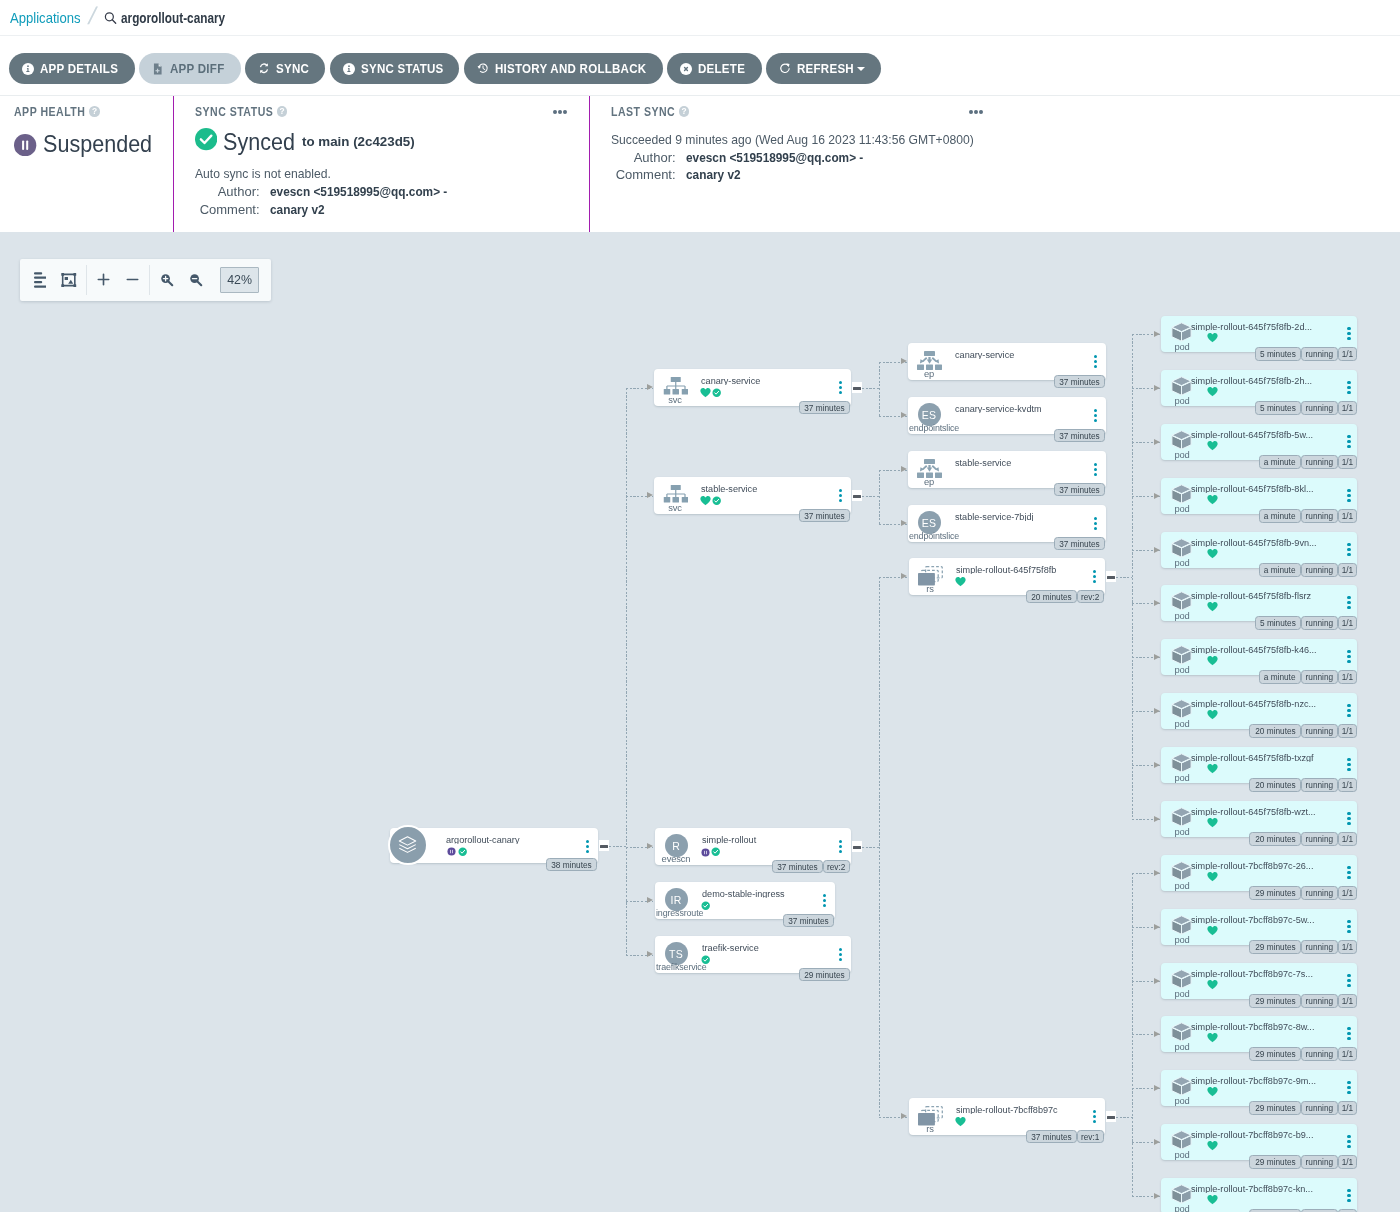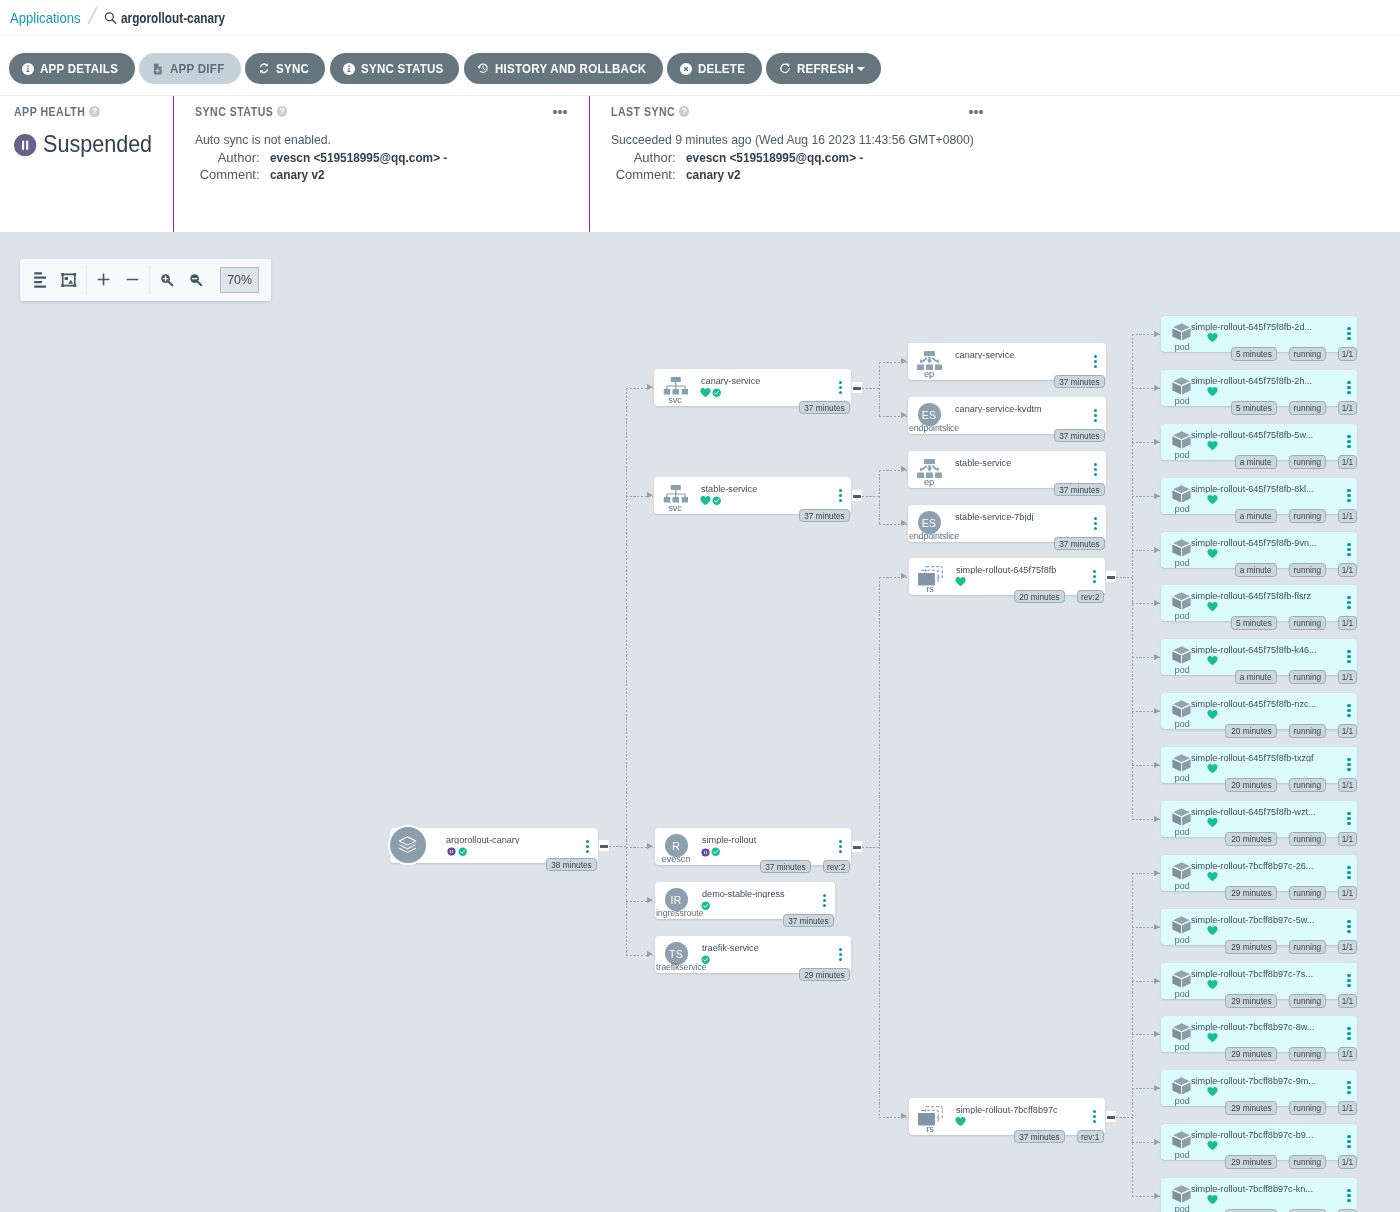--- a/index.html
+++ b/index.html
@@ -64,21 +64,21 @@
 .n-kind{position:absolute;left:0;top:25px;width:42px;text-align:center;font-size:9.4px;color:#5d6f7e;letter-spacing:-.15px;line-height:12px;white-space:nowrap;}
 .n-kind.wide{left:0.6px;width:auto;text-align:left;transform:scaleX(.95);transform-origin:0 50%;}
 .n-title{position:absolute;left:46.5px;top:1px;right:25px;height:15px;overflow:hidden;}
 .node.pod .n-title{top:0px;left:30px;}
 .n-title span{display:inline-block;font-size:9.6px;color:#404c59;white-space:nowrap;transform:scaleX(.95);transform-origin:0 50%;line-height:15px;}
 .n-badges{position:absolute;left:45.5px;top:18px;display:flex;align-items:center;gap:1.8px;height:11px;}
 .node.pod .n-badges{top:16.5px;left:46px;}
 .n-menu{position:absolute;right:8.7px;top:11.6px;display:flex;flex-direction:column;gap:1.6px;cursor:pointer;}
 .node.pod .n-menu{right:6.5px;top:11px;}
 .n-menu i{width:3.4px;height:3.4px;border-radius:50%;background:#0096b0;display:block;}
-.n-tags{position:absolute;right:1.1px;bottom:-8.4px;display:flex;gap:12px;}
+.n-tags{position:absolute;right:1.1px;bottom:-8.4px;display:flex;gap:0;}
 .node.pod .n-tags{right:0;bottom:-8.5px;}
 .n-tag{height:13.5px;border:1px solid #9cadb9;background:#ccd6dd;border-radius:3.5px;font-size:9.2px;color:#37444e;display:flex;align-items:center;justify-content:center;padding:0 2.2px;}
 .n-tag>span{display:inline-block;transform:scaleX(.9);transform-origin:50% 50%;white-space:nowrap;}
 .n-collapse{position:absolute;width:10.8px;height:11.7px;background:#fff;display:flex;align-items:center;justify-content:center;cursor:pointer;z-index:5;}
 .n-collapse::after{content:'';width:7.4px;height:2.1px;background:#555b63;border-radius:.2px;position:relative;top:1px;}
 .app-circle{position:absolute;left:-2.5px;top:-3.4px;width:40px;height:40px;border-radius:50%;background:#8a9eac;border:2.5px solid #fff;display:flex;align-items:center;justify-content:center;}
 .edge-h{position:absolute;height:1.4px;background-image:repeating-linear-gradient(to right,#92a6b3 0,#92a6b3 2.2px,transparent 2.2px,transparent 3.7px);}
 .edge-v{position:absolute;width:1.4px;background-image:repeating-linear-gradient(to bottom,#92a6b3 0,#92a6b3 2.2px,transparent 2.2px,transparent 3.7px);}
 .arrow{position:absolute;width:0;height:0;border-top:3.5px solid transparent;border-bottom:3.5px solid transparent;border-left:6px solid #9d9f9c;}
 </style>
@@ -193,20 +193,30 @@
       <div class="st-panel" style="width: 416px; padding-left: 20.8px;">
         <div class="st-head">
           <span class="sq" style="width: 78.32px;">SYNC STATUS</span>
           <span class="st-help">?</span>
         </div>
         <div class="st-dots" style="left: 378.8px; top: 13.9px;">
           <i></i>
           <i></i>
           <i></i>
         </div>
+        <div class="st-main" style="margin-top: 11.6px;">
+          <span class="st-icon" style="top: -1.6px;">
+            <svg width="22.3" height="22.3" viewBox="0 0 24 24">
+              <circle cx="12" cy="12" r="12" fill="#1cbc8c"></circle>
+              <path d="M6.3 12.2l3.9 4 7.4-8" fill="none" stroke="#fff" stroke-width="2.5" stroke-linecap="round" stroke-linejoin="round"></path>
+            </svg>
+          </span>
+          <span class="st-status" style="color: rgb(51, 64, 78);">Synced</span>
+          <span class="st-sub">to main (2c423d5)</span>
+        </div>
         <div class="st-note">Auto sync is not enabled.</div>
         <div class="st-rows">
           <div class="st-rowline">
             <span class="st-lbl" style="width: 75.3px;">Author:</span>
             <span class="st-val">evescn &lt;519518995@qq.com&gt; -</span>
           </div>
           <div class="st-rowline">
             <span class="st-lbl" style="width: 75.3px;">Comment:</span>
             <span class="st-val">canary v2</span>
           </div>
@@ -276,21 +286,21 @@
             <path d="M9.9 9.9 14 14" stroke="#45586a" stroke-width="2.4" stroke-linecap="round"></path>
           </svg>
         </div>
         <div class="gt-b">
           <svg width="14" height="14" viewBox="0 0 16 16">
             <circle cx="6.4" cy="6.4" r="5" fill="#45586a"></circle>
             <path d="M3.9 6.4h5" stroke="#f7fafb" stroke-width="1.5" stroke-linecap="round"></path>
             <path d="M9.9 9.9 14 14" stroke="#45586a" stroke-width="2.4" stroke-linecap="round"></path>
           </svg>
         </div>
-        <div class="gt-zoom">70%</div>
+        <div class="gt-zoom">42%</div>
       </div>
   <div class="node pod" style="left: 1161px; top: 84px; width: 196px; height: 36px;">
         <div class="n-icon">
           <svg width="21" height="20" viewBox="0 0 42 40">
             <path d="M21 1.6 40.2 10.4 21 19.2 1.8 10.4Z" fill="#94a5b2"></path>
             <path d="M1.8 11.6 21 20.4v18L1.8 29.6Z" fill="#7e9099"></path>
             <path d="M40.2 11.6 21 20.4v18l19.2-8.8Z" fill="#8b9da9"></path>
             <path d="M21 1.6 40.2 10.4 21 19.2 1.8 10.4Z" fill="none" stroke="#e9f7fa" stroke-width="2" stroke-linejoin="round"></path>
             <path d="M1.8 11.2 21 20v18.4L1.8 29.6Z" fill="none" stroke="#e9f7fa" stroke-width="2" stroke-linejoin="round"></path>
             <path d="M40.2 11.2 21 20v18.4l19.2-8.8Z" fill="none" stroke="#e9f7fa" stroke-width="2" stroke-linejoin="round"></path>

